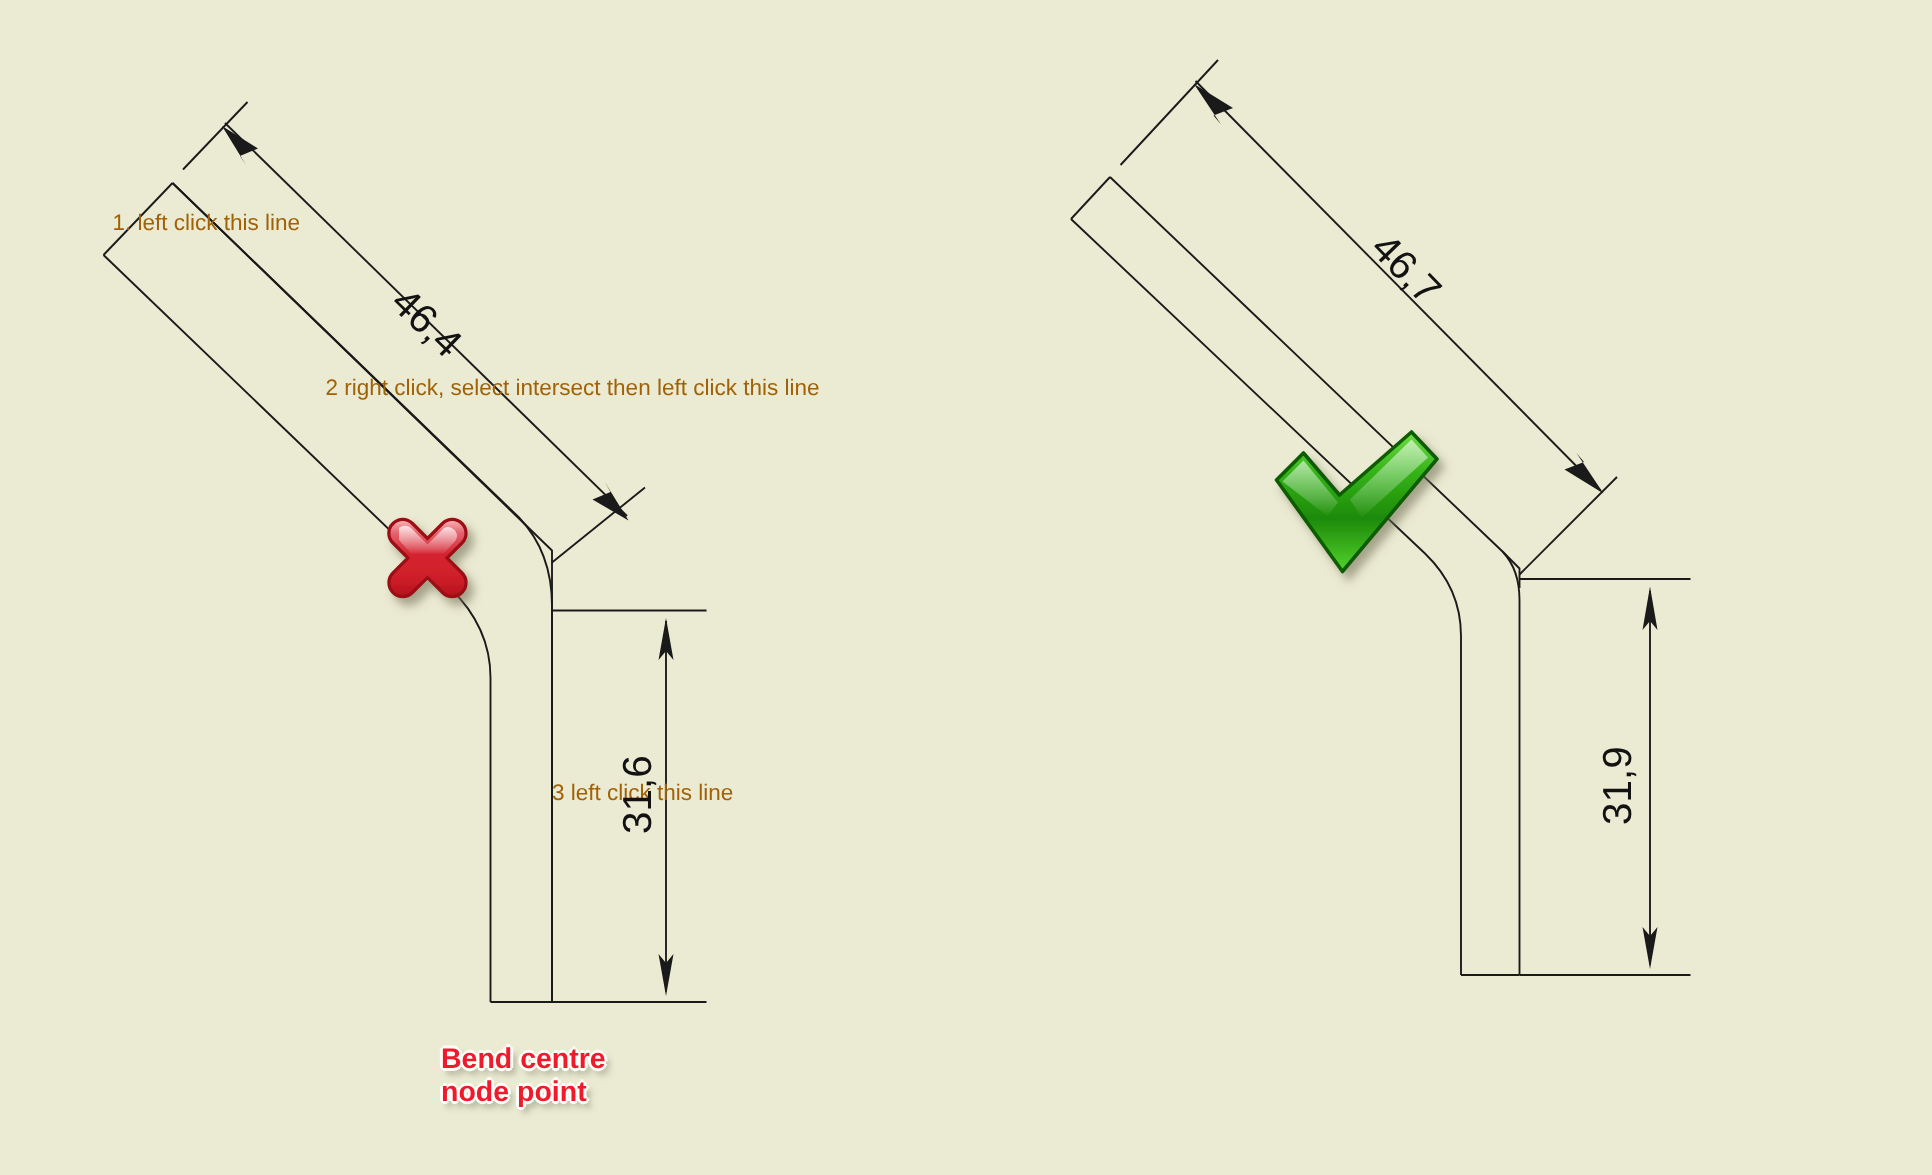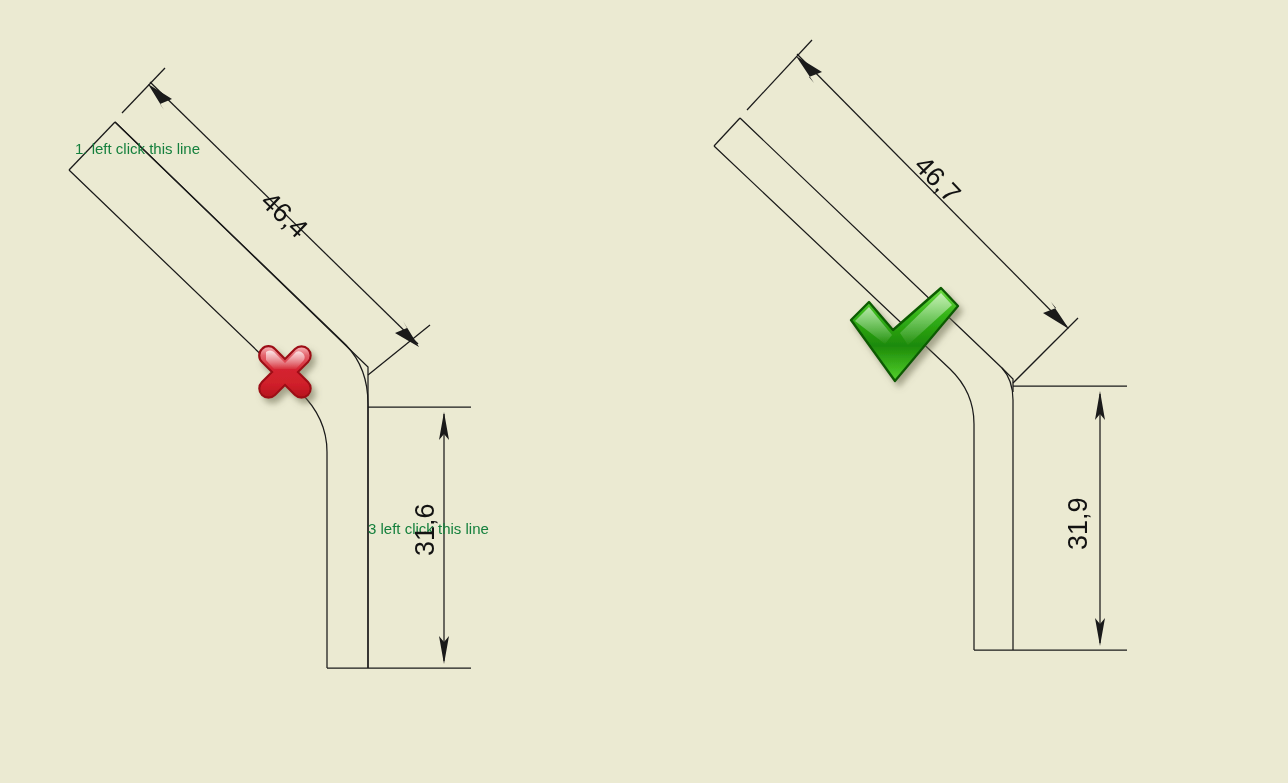--- a/index.html
+++ b/index.html
@@ -22,21 +22,21 @@
   }
   svg.draw {
     position: absolute;
     left: 0; top: 0;
     width: 1288px;
     height: 783px;
     display: block;
   }
   .anno {
     position: absolute;
-    color: #15803d;
+    color: #a16207;
     font-family: "Liberation Sans", sans-serif;
     font-size: 15px;
     white-space: nowrap;
     line-height: 1.05;
   }
   .caption {
     position: absolute;
     color: #ef1b2c;
     font-family: "Liberation Sans", sans-serif;
     font-size: 19px;
@@ -174,26 +174,29 @@
                L 958,306
                L 895,381
                Z" fill="url(#greenGrad)" stroke="#0d5c06" stroke-width="2.4" stroke-linejoin="round"></path>
       <path d="M 855,321 L 869,307 L 892,335 L 885,344 Z" fill="url(#greenGloss)" stroke="none"></path>
       <path d="M 900,333 L 941,293 L 952,305 L 908,345 Z" fill="url(#greenGloss)" stroke="none"></path>
     </g>
   </svg>
 
   <div class="anno" style="left:75px; top:141px;">1. left click this line</div>
 
+  <div class="anno" style="left:217px; top:251px;">2 right click, select intersect then left click this line</div>
 
   <div class="anno" style="left:368px; top:521px;">3 left click this line</div>
 
   <div class="dimtext" style="left:276px; top:186px; transform: rotate(44deg); transform-origin: left top;">46,4</div>
 
   <div class="dimtext" style="left:410px; top:556px; transform: rotate(-90deg); transform-origin: left top;">31,6</div>
 
+  <div class="caption" style="left:294px; top:696px;">Bend centre
+node point</div>
 
   <div class="dimtext" style="left:930px; top:150px; transform: rotate(46deg); transform-origin: left top;">46,7</div>
 
   <div class="dimtext" style="left:1063px; top:550px; transform: rotate(-90deg); transform-origin: left top;">31,9</div>
 
 
 </div>
 
 </body></html>

